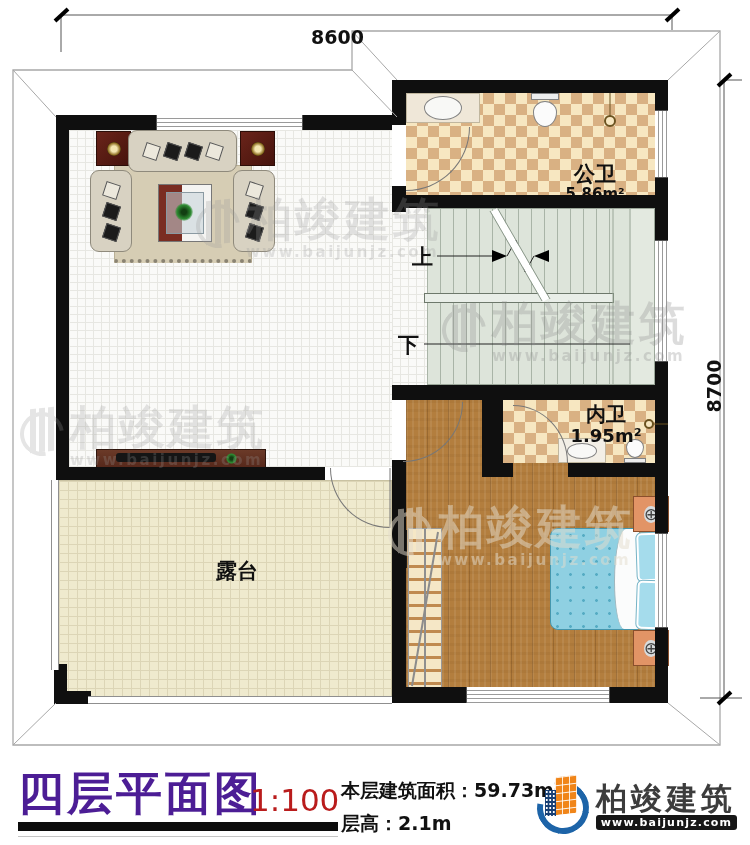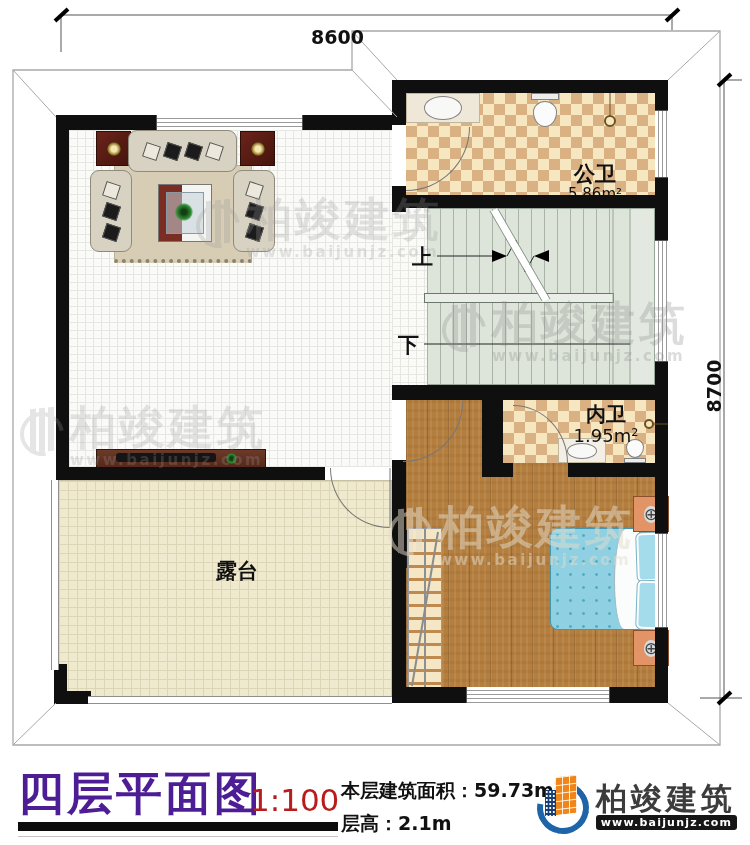--- a/index.html
+++ b/index.html
@@ -30,21 +30,21 @@
   .parapet-h{background:#fff;border-top:1px solid #8f8f8f;border-bottom:1px solid #8f8f8f;box-sizing:border-box;}
   
   .arc{box-sizing:border-box;border:0 solid #777;}
   .arc-br{border-width:0 1px 1px 0;border-bottom-right-radius:100% 100%;}
   .arc-bl{border-width:0 0 1px 1px;border-bottom-left-radius:100% 100%;}
   .arc-tr{border-width:1px 1px 0 0;border-top-right-radius:100% 100%;}
   
   .room-label{position:absolute;transform:translateX(-50%);text-align:center;color:#101010;line-height:1.08;white-space:nowrap;}
   .room-name{font-weight:bold;font-size:21px;}
   .room-name.sm{font-size:20px;}
-  .room-area{font-weight:normal;font-size:15px;}
+  .room-area{font-weight:bold;font-size:15px;}
   .stair-label{position:absolute;font-weight:bold;font-size:21px;color:#111;}
   .dim{position:absolute;font-weight:bold;font-size:19px;color:#111;letter-spacing:0px;}
   
   .sofa{background:#d8d2c2;border:1px solid #8f8a7c;border-radius:9px;box-sizing:border-box;
         display:flex;align-items:center;justify-content:center;gap:6px;}
   .pillow{width:13px;height:13px;border:1px solid #555;transform:rotate(18deg);}
   .pillow.d{background:#1b1b1b;} .pillow.l{background:#ece8dc;}
   .rug{background:#d6cdb4;border:1px solid #b9b096;border-bottom:4px dotted #8a8372;box-sizing:border-box;}
   .redtable{background:linear-gradient(135deg,#6a241a,#45130c);border:1px solid #2c0d07;display:flex;align-items:center;justify-content:center;}
   .lampgold{width:14px;height:14px;border-radius:50%;background:radial-gradient(#f3e6b0 30%,#8a6a1d 62%,#3a2a10 72%);}

